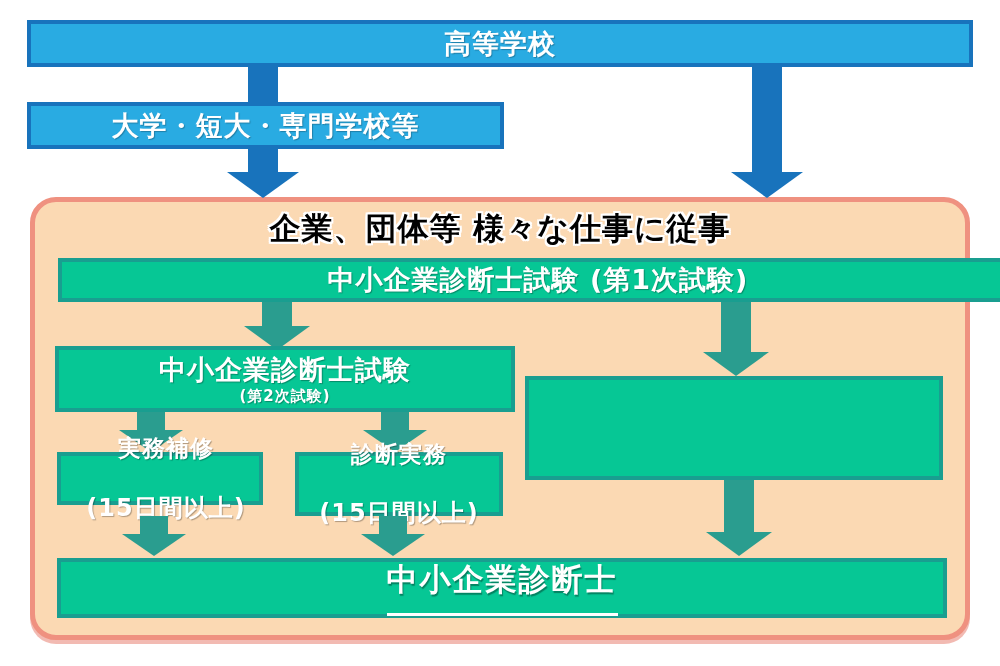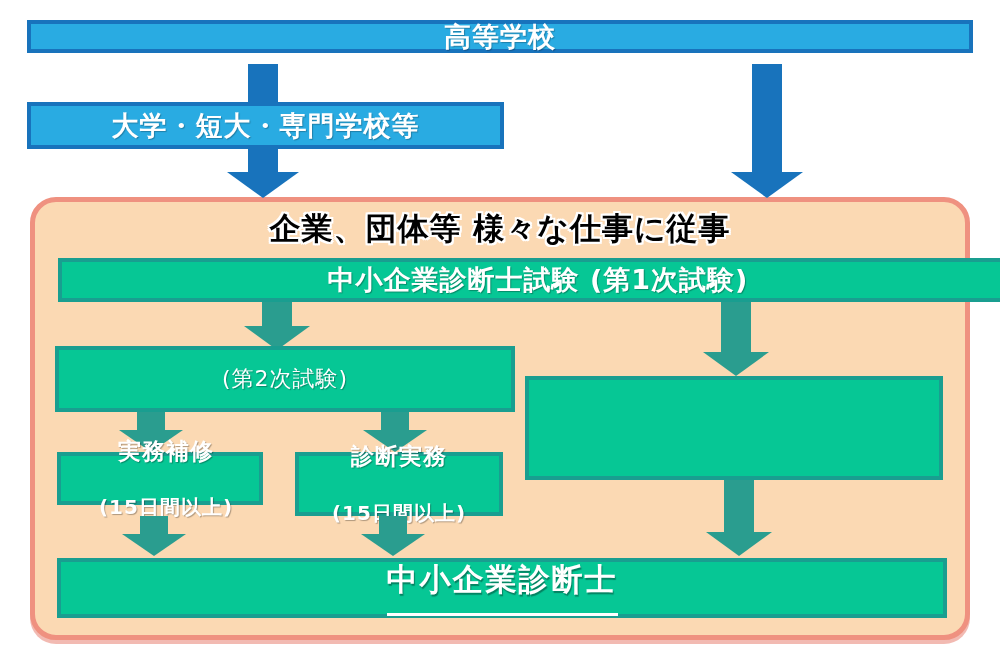--- a/index.html
+++ b/index.html
@@ -29,22 +29,22 @@
   }
 
   
   .green-box{
     background:#06c795;border:4px solid #199e90;color:#ffffff;
     display:flex;flex-direction:column;align-items:center;justify-content:center;
     text-shadow:1px 1px 1px rgba(0,0,0,0.3);letter-spacing:1px;line-height:1.25;
   }
   .t27{font-size:27px;font-weight:600;}
   .t23{font-size:23px;font-weight:600;}
-  .t20{font-size:20px;font-weight:600;margin-top:30px;}
-  .t18{font-size:22px;font-weight:400;}
+  .t20{font-size:24px;font-weight:600;margin-top:30px;}
+  .t18{font-size:15px;font-weight:700;}
   .result-text{
     font-size:31px;font-weight:800;letter-spacing:2px;
     border-bottom:3px solid #ffffff;padding-bottom:14px;
     text-shadow:1px 2px 1px rgba(0,0,0,0.35);
   }
 
   
   .shaft{position:absolute;box-sizing:border-box;}
   .head{position:absolute;width:0;height:0;}
   .blue .shaft{background:#1873bc;}
@@ -69,20 +69,21 @@
     <div class="shaft" style="left:227px;top:100px;width:30px;height:24px;"></div>
     <div class="head" style="left:209px;top:124px;"></div>
   </div>
 
   <div class="teal">
     <div class="shaft" style="left:686px;top:100px;width:30px;height:50px;"></div>
     <div class="head" style="left:668px;top:150px;"></div>
   </div>
 
   <div class="abs green-box" style="left:20px;top:144px;width:460px;height:66px;">
+    <span class="t27">中小企業診断士試験</span>
     <span class="t18">(第2次試験)</span>
   </div>
 
   <div class="teal-s">
     <div class="shaft" style="left:102px;top:210px;width:28px;height:18px;"></div>
     <div class="head" style="left:84px;top:228px;"></div>
   </div>
   <div class="teal-s">
     <div class="shaft" style="left:346px;top:210px;width:28px;height:18px;"></div>
     <div class="head" style="left:328px;top:228px;"></div>
@@ -121,19 +122,19 @@
 
 <div class="blue">
   <div class="shaft abs" style="left:248px;top:64px;width:30px;height:108px;"></div>
   <div class="head abs" style="left:227px;top:172px;"></div>
 </div>
 <div class="blue">
   <div class="shaft abs" style="left:752px;top:64px;width:30px;height:108px;"></div>
   <div class="head abs" style="left:731px;top:172px;"></div>
 </div>
 
-<div class="abs blue-bar" style="left:27px;top:20px;width:946px;height:33px;">
+<div class="abs blue-bar" style="left:27px;top:20px;width:946px;height:47px;">
   <span>高等学校</span>
 </div>
 
 <div class="abs blue-bar" style="left:27px;top:102px;width:477px;height:47px;">
   <span>大学・短大・専門学校等</span>
 </div>
 
 </body></html>

